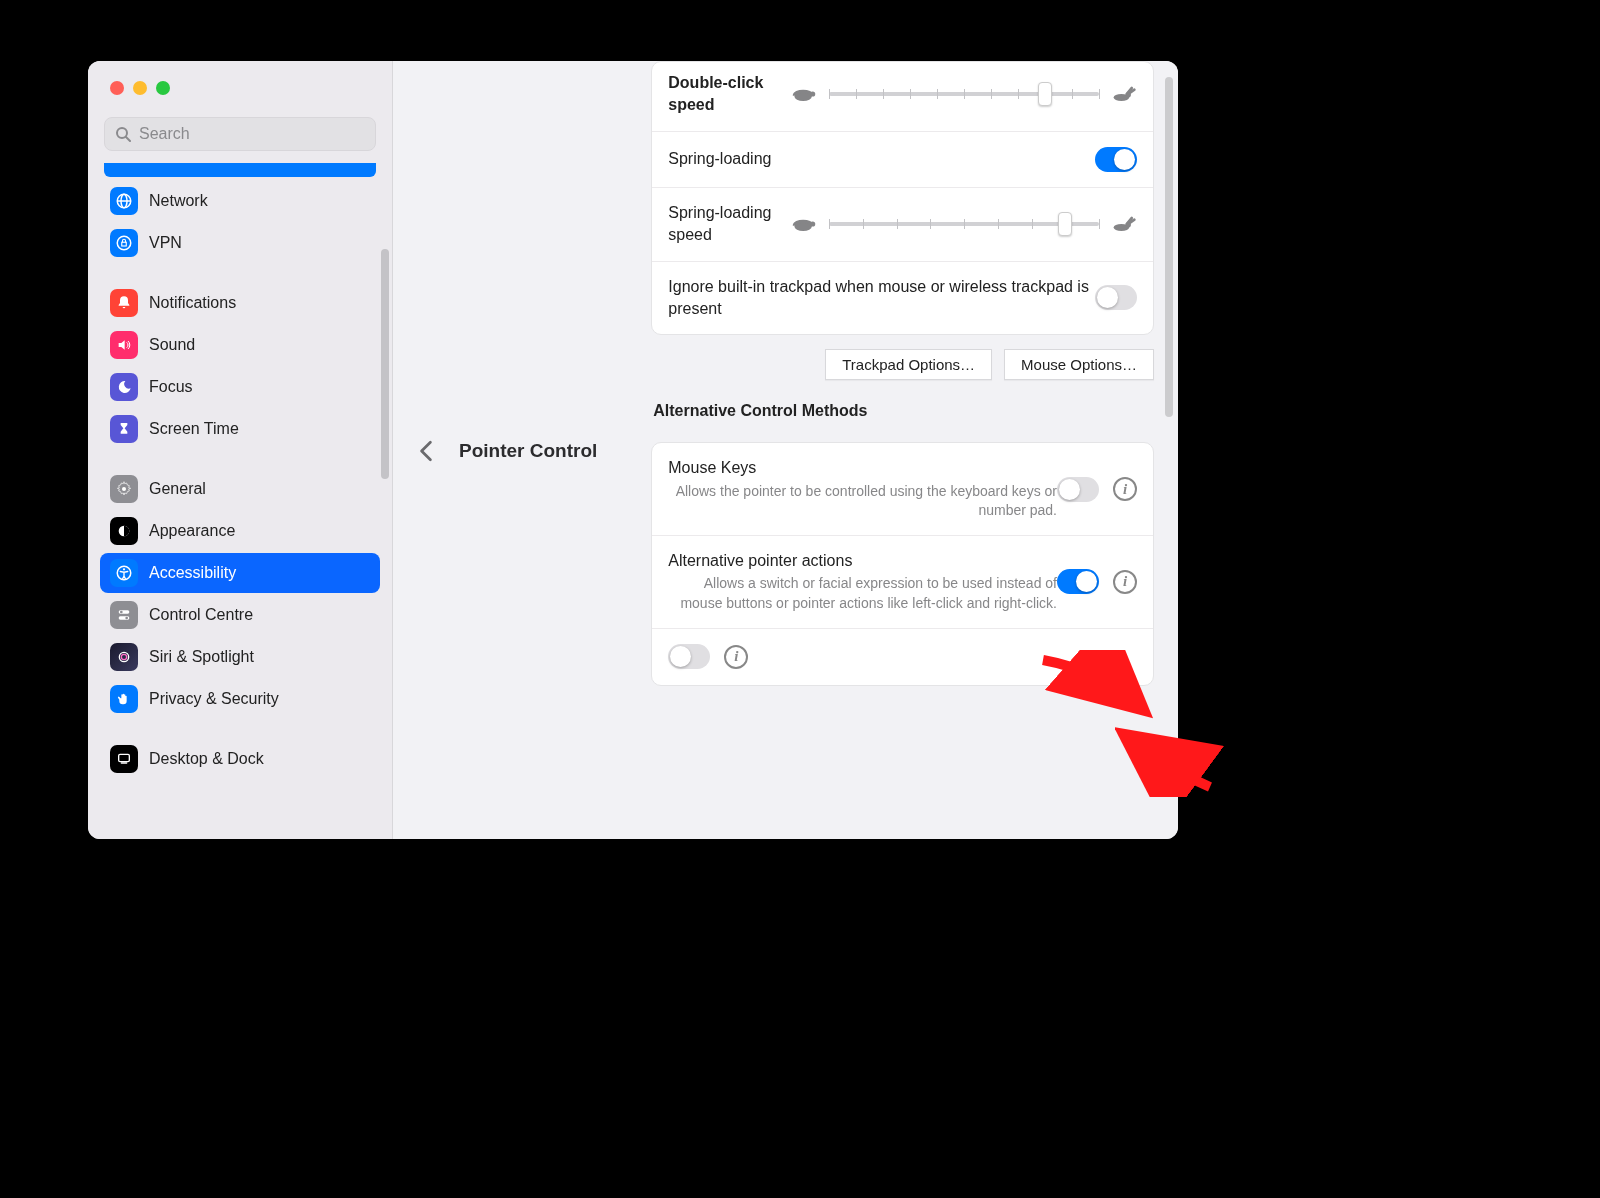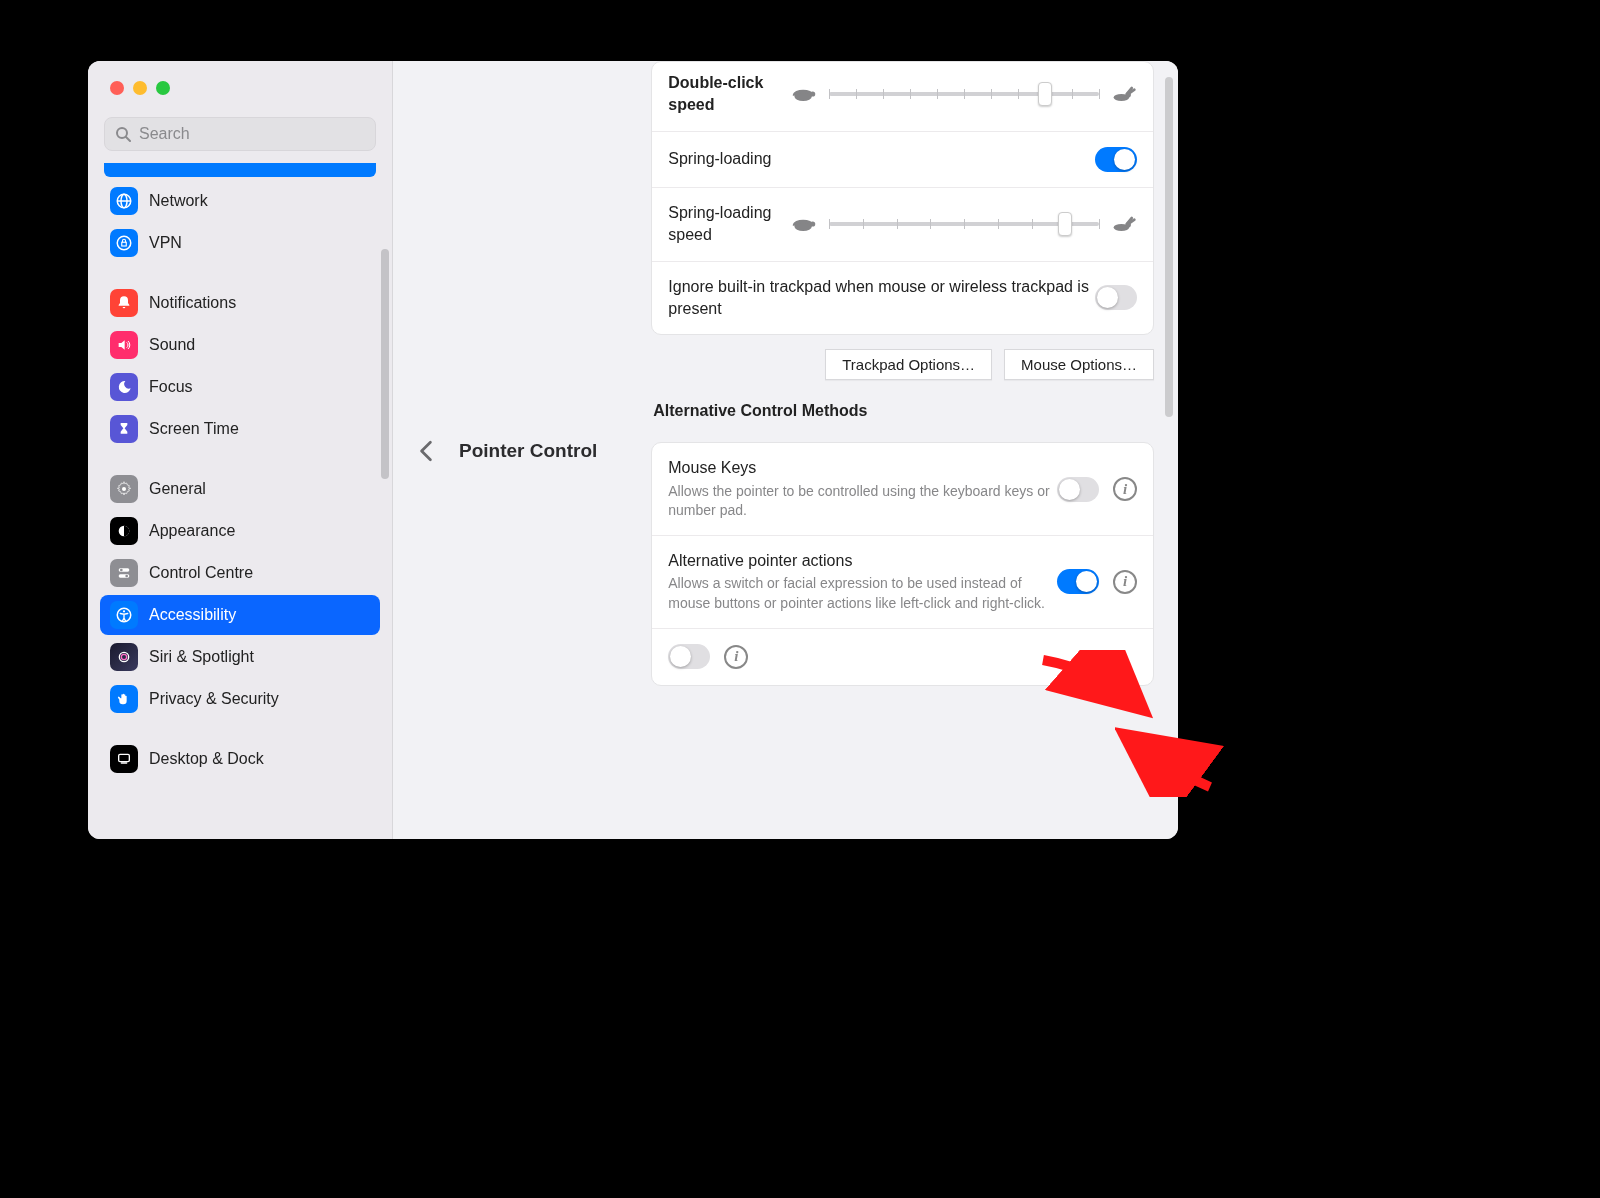--- a/index.html
+++ b/index.html
@@ -32,21 +32,21 @@
     .title { font-size: 19px; font-weight: 700; color: #2c2c2e; }
     .content { flex: 1; overflow: hidden; padding: 0 24px 0 34px; position: relative; }
     .main-sb { position: absolute; right: 5px; top: 16px; width: 8px; height: 340px; background: #ccccce; border-radius: 4px; }
     
     .card { background: #fff; border: 1px solid #e4e4e6; border-radius: 10px; margin-bottom: 14px; overflow: hidden; }
     .row { display: flex; align-items: center; padding: 14px 16px; border-bottom: 1px solid #eceaec; min-height: 56px; }
     .row:last-child { border-bottom: none; }
     .row-cut { padding-top: 10px; font-weight: bold; }
     .row-main { flex: 1; }
     .row-title { font-size: 16px; color: #222; line-height: 1.4; }
-    .row-desc { font-size: 14px; color: #878789; margin-top: 2px; line-height: 1.4; max-width: 540px;}
+    .row-desc { font-size: 14px; color: #878789; margin-top: 2px; line-height: 1.4; max-width: 540px; text-align: right;}
     
     .slider-wrap { display: flex; align-items: center; gap: 10px; }
     .slider-track { position: relative; width: 270px; height: 4px; background: #d1d1d4; border-radius: 2px; margin: 0 2px; }
     .slider-tick { position: absolute; width: 1px; height: 10px; background: #c2c2c5; top: -3px; }
     .slider-thumb { position: absolute; top: -10px; width: 14px; height: 24px; background: #fff; border: 1px solid #ccc; border-radius: 4px; box-shadow: 0 1px 2px rgba(0,0,0,0.2); transform: translateX(-50%); }
     
     .toggle { width: 42px; height: 25px; border-radius: 13px; position: relative; cursor: pointer; flex-shrink: 0; }
     .toggle .knob { position: absolute; width: 21px; height: 21px; border-radius: 50%; background: #fff; top: 2px; box-shadow: 0 1px 3px rgba(0,0,0,0.3); }
     .toggle.on { background: #007AFF; }
     .toggle.on .knob { right: 2px; }
@@ -151,40 +151,40 @@
         </div>
         <div class="sidebar-item">
           <div class="si-icon" style="background:#000">
               <svg width="16" height="16" viewBox="0 0 24 24">
                 <circle cx="12" cy="12" r="8" fill="#fff"></circle>
                 <path d="M12 4a8 8 0 010 16z" fill="#000"></path>
               </svg>
             </div>
           <span class="si-label">Appearance</span>
         </div>
-        <div class="sidebar-item">
-          <div class="si-icon" style="background:#8e8e93">
-              <svg width="16" height="16" viewBox="0 0 24 24" fill="#fff">
-                <rect x="4" y="5" width="16" height="5" rx="2.5"></rect>
-                <rect x="4" y="14" width="16" height="5" rx="2.5"></rect>
-                <circle cx="8" cy="7.5" r="2" fill="#8e8e93"></circle>
-                <circle cx="16" cy="16.5" r="2" fill="#8e8e93"></circle>
-              </svg>
-            </div>
-          <span class="si-label">Control Centre</span>
-        </div>
         <div class="sidebar-item selected">
           <div class="si-icon" style="background:#007AFF">
               <svg width="18" height="18" viewBox="0 0 24 24" fill="none">
                 <circle cx="12" cy="12" r="9" stroke="#fff" stroke-width="2"></circle>
                 <circle cx="12" cy="7" r="1.5" fill="#fff"></circle>
                 <path d="M7 10l5 1 5-1M12 11v5l-2 4M12 16l2 4" stroke="#fff" stroke-width="1.8" stroke-linecap="round"></path>
               </svg>
             </div>
           <span class="si-label">Accessibility</span>
+        </div>
+        <div class="sidebar-item">
+          <div class="si-icon" style="background:#8e8e93">
+              <svg width="16" height="16" viewBox="0 0 24 24" fill="#fff">
+                <rect x="4" y="5" width="16" height="5" rx="2.5"></rect>
+                <rect x="4" y="14" width="16" height="5" rx="2.5"></rect>
+                <circle cx="8" cy="7.5" r="2" fill="#8e8e93"></circle>
+                <circle cx="16" cy="16.5" r="2" fill="#8e8e93"></circle>
+              </svg>
+            </div>
+          <span class="si-label">Control Centre</span>
         </div>
         <div class="sidebar-item">
           <div class="si-icon" style="background:linear-gradient(135deg,#1a1a2e,#3a3a5e)">
               <svg width="16" height="16" viewBox="0 0 24 24">
                 <circle cx="12" cy="12" r="7" fill="none" stroke="#fff" stroke-width="2"></circle>
                 <circle cx="12" cy="12" r="4" fill="none" stroke="#ff6ec7" stroke-width="2"></circle>
               </svg>
             </div>
           <span class="si-label">Siri &amp; Spotlight</span>
         </div>

